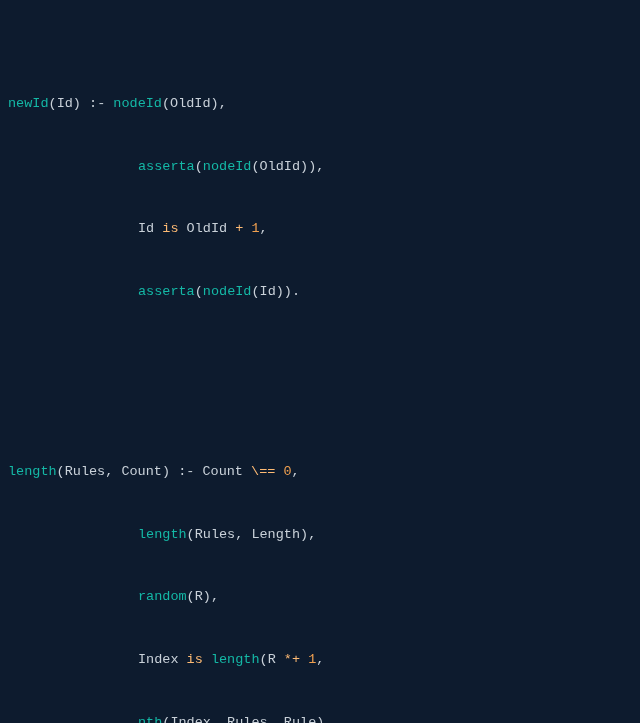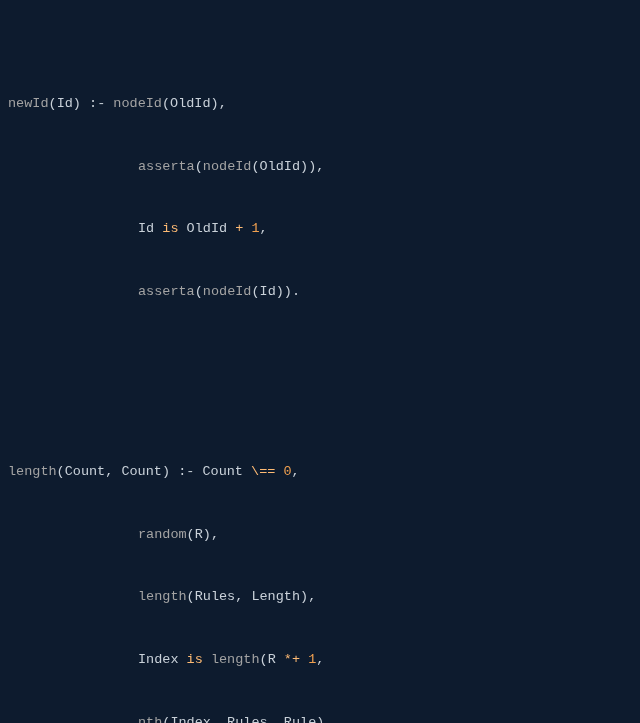--- a/index.html
+++ b/index.html
@@ -23,21 +23,21 @@
       min-height: 21px;
     }
     .indent {
       display: inline-block;
       min-width: 130px;
     }
     .section-gap {
       height: 12px;
     }
     span.white { color: #c9d1d9; }
-    span.blue { color: #a3a3a3; }
+    span.blue { color: #14b8a6; }
     span.pink { color: #fdba74; }
     span.orange { color: #f0a050; }
   </style>
 </head>
 <body>
 
 <div class="code-block">
 
   
   <div class="line">
@@ -50,27 +50,27 @@
     <span class="indent">               </span><span class="white">Id </span><span class="pink">is</span><span class="white"> OldId </span><span class="pink">+</span><span class="white"> </span><span class="orange">1</span><span class="white">,</span>
   </div>
   <div class="line">
     <span class="indent">               </span><span class="blue">asserta</span><span class="white">(</span><span class="blue">nodeId</span><span class="white">(Id)).</span>
   </div>
 
   <div class="section-gap"></div>
 
   
   <div class="line">
-    <span class="blue">length</span><span class="white">(Count, </span><span class="white">Count</span><span class="white">) :- </span><span class="white">Count </span><span class="pink">\==</span><span class="white"> </span><span class="orange">0</span><span class="white">,</span>
+    <span class="blue">length</span><span class="white">(Rules, </span><span class="white">Count</span><span class="white">) :- </span><span class="white">Count </span><span class="pink">\==</span><span class="white"> </span><span class="orange">0</span><span class="white">,</span>
+  </div>
+  <div class="line">
+    <span class="indent">               </span><span class="blue">length</span><span class="white">(Rules, Length),</span>
   </div>
   <div class="line">
     <span class="indent">               </span><span class="blue">random</span><span class="white">(R),</span>
-  </div>
-  <div class="line">
-    <span class="indent">               </span><span class="blue">length</span><span class="white">(Rules, Length),</span>
   </div>
   <div class="line">
     <span class="indent">               </span><span class="white">Index </span><span class="pink">is</span><span class="white"> </span><span class="blue">length</span><span class="white">(R </span><span class="pink">*</span><span class="pink">+</span><span class="white"> </span><span class="orange">1</span><span class="white">,</span>
   </div>
   <div class="line">
     <span class="indent">               </span><span class="blue">nth</span><span class="white">(Index, Rules, Rule),</span>
   </div>
   
   
   

